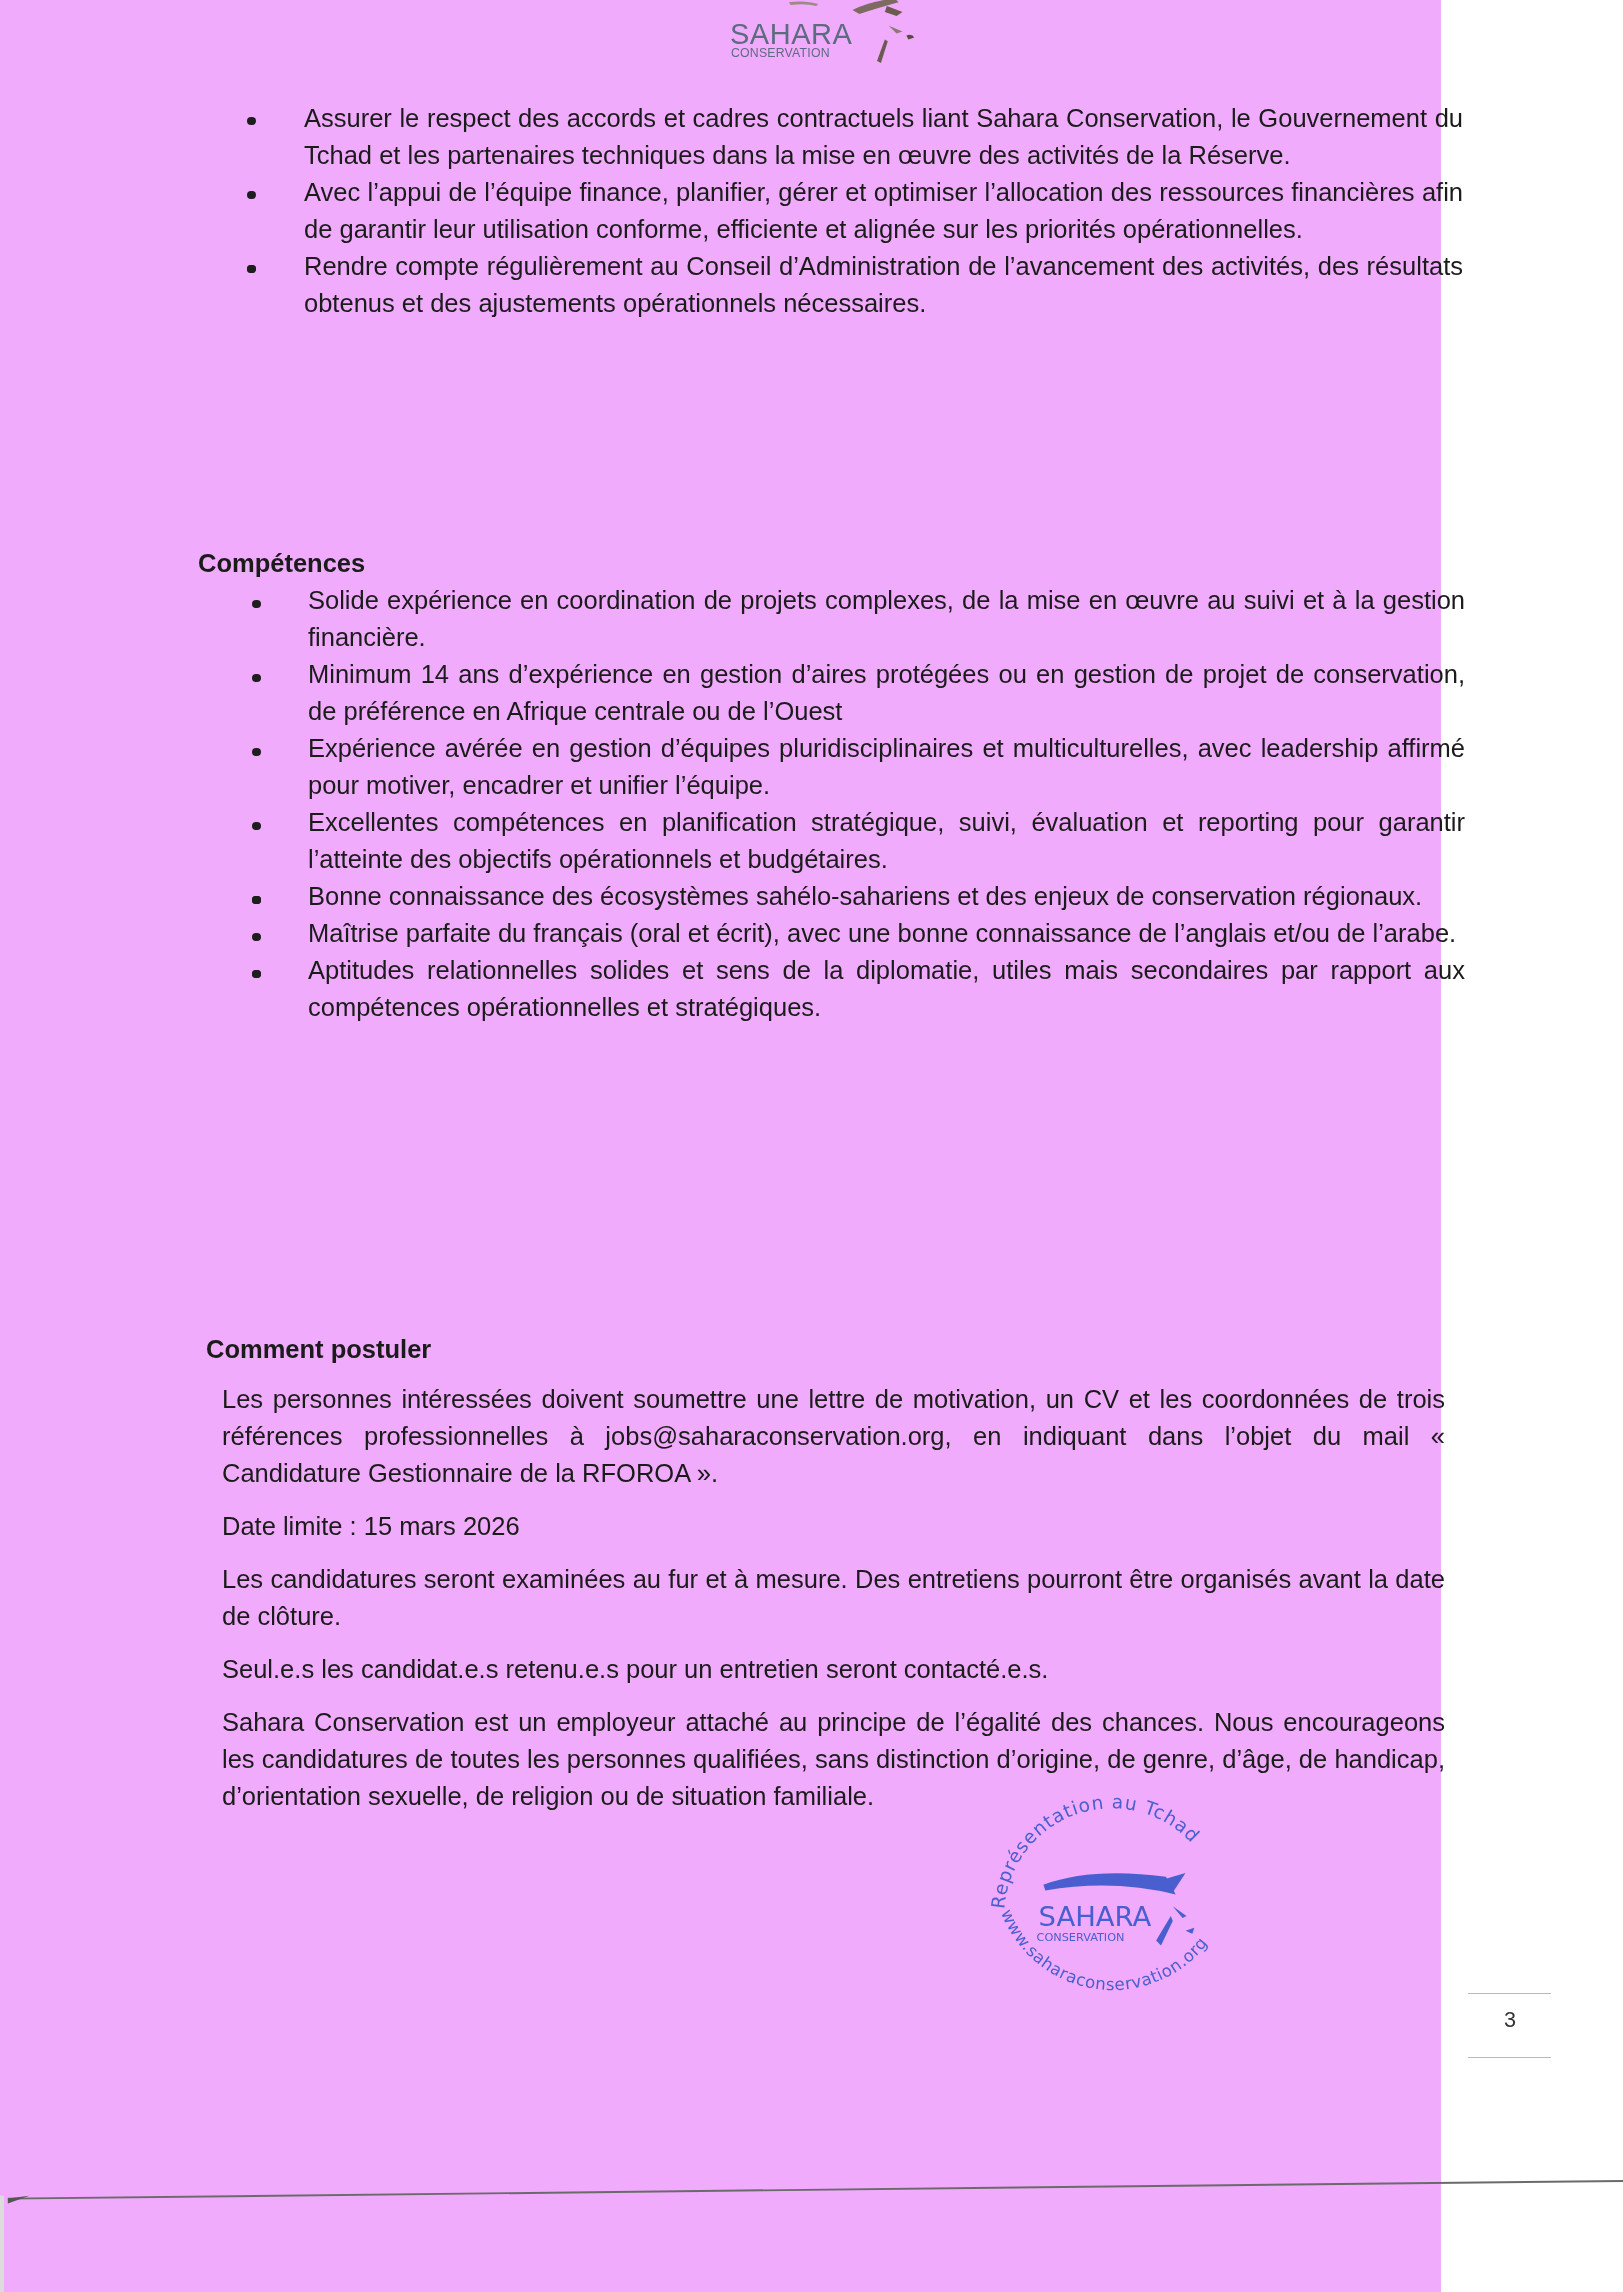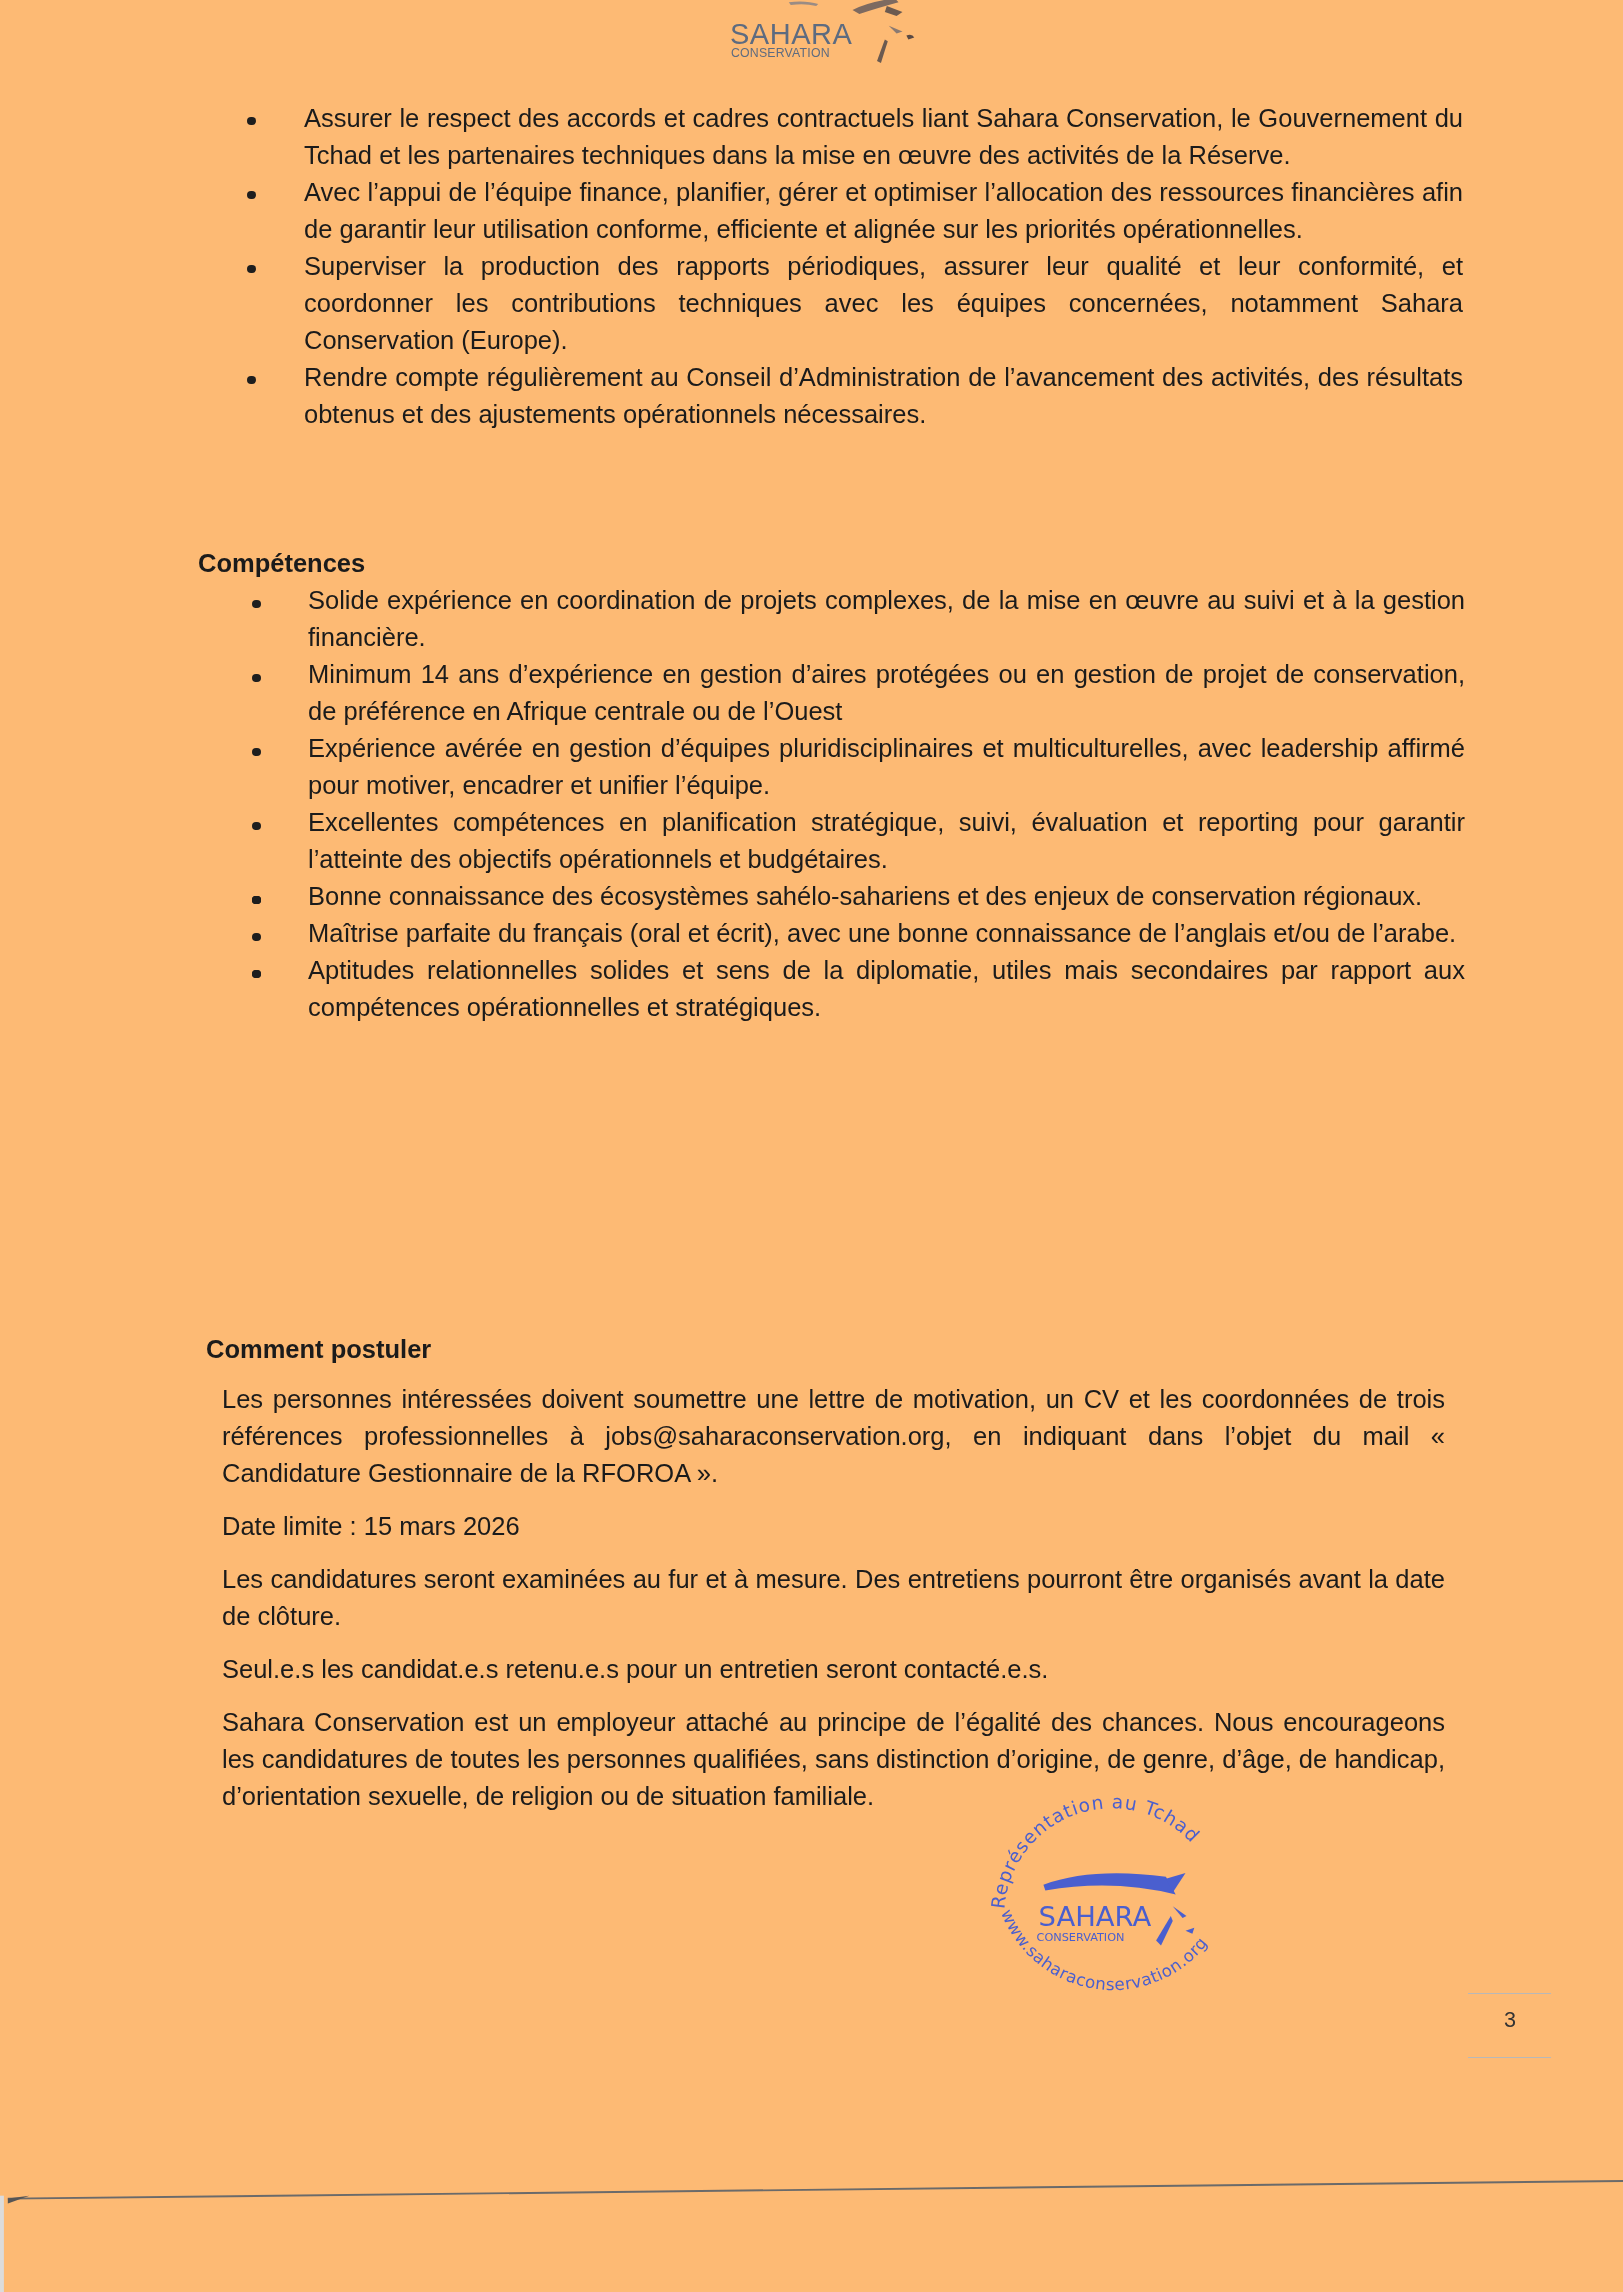--- a/index.html
+++ b/index.html
@@ -1,21 +1,21 @@
 <!DOCTYPE html>
 <html><head>
   <meta charset="utf-8">
   <style>
     html, body { margin: 0; padding: 0; background: #ffffff; }
     body {
       width: 1623px; height: 2293px; position: relative; overflow: hidden;
       font-family: "Liberation Sans", sans-serif;
       color: #1b1b1b;
     }
-    .page { position: absolute; left: 0; top: 0; width: 1623px; height: 2293px; background: #fdba74; }
+    .page { position: absolute; left: 0; top: 0; width: 1441px; height: 2293px; background: #f0abfc; }
 
     
     .logo { position: absolute; left: 730px; top: 0px; width: 196px; height: 69px; }
     .logo .word1 {
       position: absolute; left: 0; top: 17.6px;
       font-size: 29px; letter-spacing: 0.5px; color: #5d6b80; font-weight: normal;
     }
     .logo .word2 {
       position: absolute; left: 1px; top: 46px;
       font-size: 12.3px; letter-spacing: 0.2px; color: #5d6b80;
@@ -83,21 +83,20 @@
     <li>
       <span class="bullet"></span>
       <span class="item-text">Assurer le respect des accords et cadres contractuels liant Sahara Conservation, le Gouvernement du Tchad et les partenaires techniques dans la mise en œuvre des activités de la Réserve.</span>
     </li>
     <li>
       <span class="bullet"></span>
       <span class="item-text">Avec l’appui de l’équipe finance, planifier, gérer et optimiser l’allocation des ressources financières afin de garantir leur utilisation conforme, efficiente et alignée sur les priorités opérationnelles.</span>
     </li>
     <li>
       <span class="bullet"></span>
-      <span class="item-text">Superviser la production des rapports périodiques, assurer leur qualité et leur conformité, et coordonner les contributions techniques avec les équipes concernées, notamment Sahara Conservation (Europe).</span>
     </li>
     <li>
       <span class="bullet"></span>
       <span class="item-text">Rendre compte régulièrement au Conseil d’Administration de l’avancement des activités, des résultats obtenus et des ajustements opérationnels nécessaires.</span>
     </li>
   </ul>
 
   <div class="heading" id="h-competences">Compétences</div>
   <ul class="list text" id="list2">
     <li>

